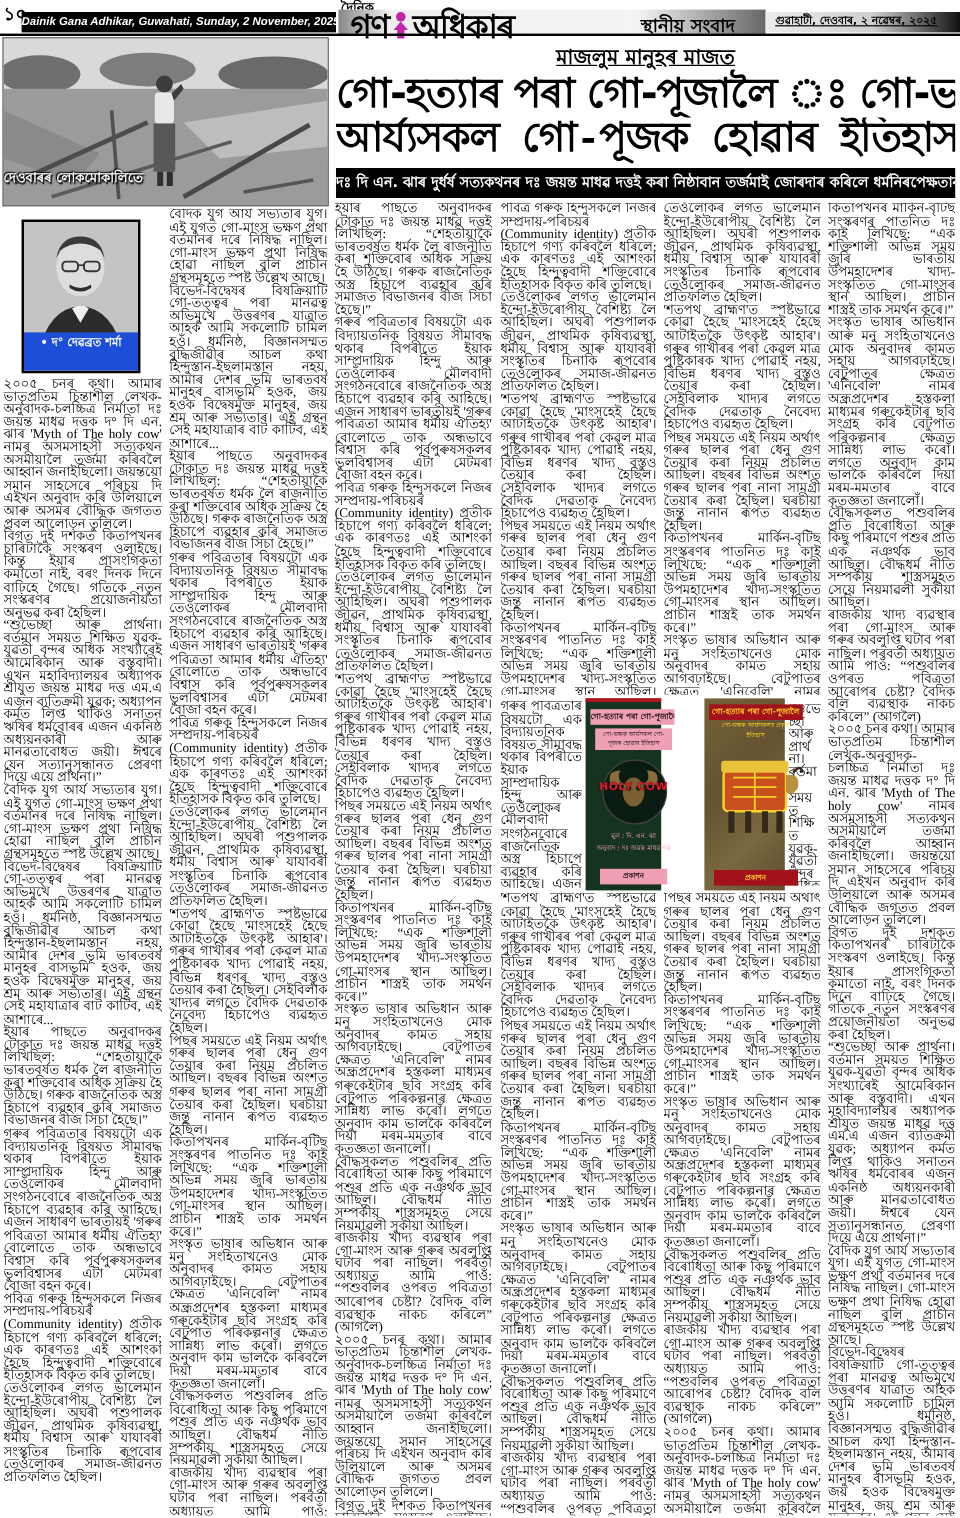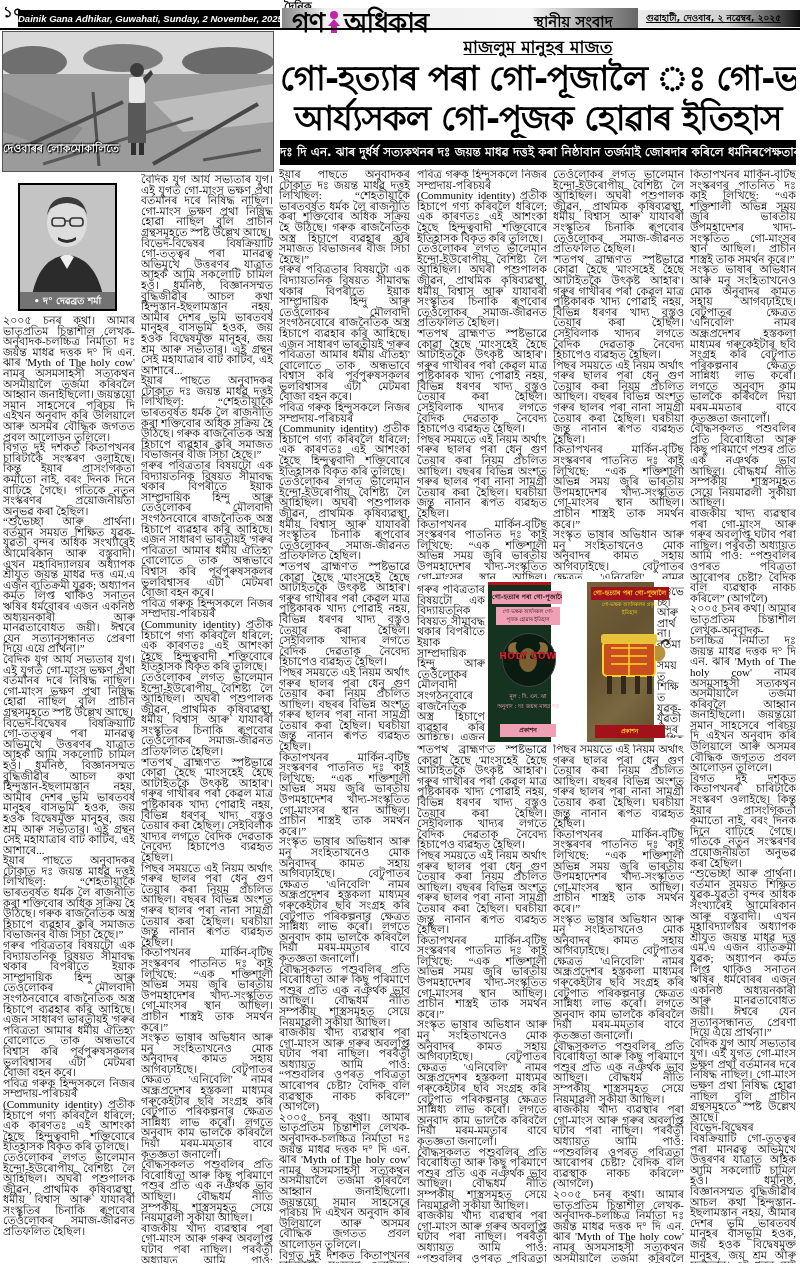--- a/index.html
+++ b/index.html
@@ -25,21 +25,21 @@
   .header-rule{left:0;top:28px;width:800px;height:2px;background:#000;}
   
   .scene{left:2px;top:31px;width:272px;height:141px;border:1px solid #555;box-sizing:border-box;
          background:linear-gradient(#e3e3e3 0%,#cfcfcf 30%,#a7a7a7 60%,#8d8d8d 100%);overflow:hidden;}
   .scene svg{display:block;}
   .scene-cap{position:absolute;left:0;right:0;bottom:12px;
              font:bold 11px "DejaVu Sans",sans-serif;color:#fff;
              text-shadow:0 0 2px #000,1px 1px 1px #000,-1px -1px 1px #000;}
   .portrait{left:18px;top:183px;width:99px;height:128px;border:2px solid #000;box-sizing:border-box;
             background:#c9c9c9;overflow:hidden;}
-  .portrait-cap{position:absolute;left:0;right:0;bottom:0;height:17px;background:#737373;color:#fff;
+  .portrait-cap{position:absolute;left:0;right:0;bottom:0;height:32px;background:#1d4ed8;color:#fff;
             font:bold 9.5px "DejaVu Sans",sans-serif;line-height:17px;text-align:center;
             white-space:nowrap;overflow:hidden;}
   
   .kicker{left:280px;top:34px;width:516px;text-align:center;
           font:bold 17px "DejaVu Sans",sans-serif;text-decoration:underline;}
   .headline{left:280px;top:56px;width:516px;text-align:center;
             font:bold 34px "DejaVu Sans",sans-serif;line-height:40px;letter-spacing:-1px;
             white-space:nowrap;overflow:hidden;}
   .byline{left:280px;top:140px;width:516px;height:25px;background:#000;color:#fff;
           font:bold 12px "DejaVu Sans",sans-serif;line-height:25px;text-align:center;
@@ -133,21 +133,21 @@
     <line x1="45" y1="36" x2="50" y2="36" stroke="#333" stroke-width="1.4"></line>
     <path d="M38 52 Q47 58 56 52 L56 55 Q47 61 38 55 Z" fill="#2e2e2e"></path>
     <path d="M12 110 Q20 72 47 70 Q74 72 83 110 Z" fill="#2b2b2b"></path>
     <path d="M40 72 L47 84 L54 72 L50 70 L44 70 Z" fill="#efefef"></path>
   </svg>
   <div class="portrait-cap">• দ° দেৱব্ৰত শৰ্মা</div>
 </div>
 
 <div class="abs kicker">মাজলুম মানুহৰ মাজত</div>
 <div class="abs headline" style="top:58px;">গো-হত্যাৰ পৰা গো-পূজালৈ ঃ গো-ভক্ষক</div>
-<div class="abs headline" style="top:98px;">আৰ্য্যসকল গো-পূজক হোৱাৰ ইতিহাস</div>
+<div class="abs headline" style="top:98px;font-family:Liberation Mono, monospace;">আৰ্য্যসকল গো-পূজক হোৱাৰ ইতিহাস</div>
 <div class="abs byline">দঃ দি এন. ঝাৰ দুৰ্ধৰ্ষ সত্যকথনৰ দঃ জয়ন্ত মাধৱ দত্তই কৰা নিষ্ঠাবান তৰ্জমাই জোৰদাৰ কৰিলে ধৰ্মনিৰপেক্ষতাৰ মহিমাকে</div>
 
 <div class="abs col" style="left:3px;top:315px;width:132px;height:948px;">২০০৫ চনৰ কথা। আমাৰ ভাতৃপ্ৰতিম চিন্তাশীল লেখক-অনুবাদক-চলচ্চিত্ৰ নিৰ্মাতা দঃ জয়ন্ত মাধৱ দত্তক দ° দি এন. ঝাৰ 'Myth of The holy cow' নামৰ অসমসাহসী সত্যকথন অসমীয়ালৈ তৰ্জমা কৰিবলৈ আহ্বান জনাইছিলো। জয়ন্তয়ো সমান সাহসেৰে পৰিচয় দি এইখন অনুবাদ কৰি উলিয়ালে আৰু অসমৰ বৌদ্ধিক জগতত প্ৰবল আলোড়ন তুলিলে।
 বিগত দুই দশকত কিতাপখনৰ চাৰিটাকৈ সংস্কৰণ ওলাইছে। কিন্তু ইয়াৰ প্ৰাসংগিকতা কমাতো নাই, বৰং দিনক দিনে বাঢ়িহে গৈছে। গতিকে নতুন সংস্কৰণৰ প্ৰয়োজনীয়তা অনুভৱ কৰা হৈছিল।
 “শুভেচ্ছা আৰু প্ৰাৰ্থনা। বৰ্তমান সময়ত শিক্ষিত যুৱক-যুৱতী বৃন্দৰ অধিক সংখ্যাৰেই আমেৰিকান আৰু বস্তুবাদী। এখন মহাবিদ্যালয়ৰ অধ্যাপক শ্ৰীযুত জয়ন্ত মাধৱ দত্ত এম.এ এজন ব্যতিক্ৰমী যুৱক; অধ্যাপন কৰ্মত লিপ্ত থাকিও সনাতন ঋষিৰ ধৰ্মবোৰৰ এজন একনিষ্ঠ অধ্যয়নকাৰী আৰু মানৱতাবোধত জয়ী। ঈশ্বৰে যেন সত্যানুসন্ধানত প্ৰেৰণা দিয়ে এয়ে প্ৰাৰ্থনা।”
 বৈদিক যুগ আৰ্য সভ্যতাৰ যুগ। এই যুগত গো-মাংস ভক্ষণ প্ৰথা বৰ্তমানৰ দৰে নিষিদ্ধ নাছিল। গো-মাংস ভক্ষণ প্ৰথা নিষিদ্ধ হোৱা নাছিল বুলি প্ৰাচীন গ্ৰন্থসমূহতে স্পষ্ট উল্লেখ আছে।
 বিভেদ-বিদ্বেষৰ বিষক্ৰিয়াটি গো-তত্ত্বৰ পৰা মানৱত্ব অভিমুখে উত্তৰণৰ যাত্ৰাত আহক আমি সকলোটি চামিল হওঁ। ধৰ্মনিষ্ঠ, বিজ্ঞানসম্মত বুদ্ধিজীৱীৰ আচল কথা হিন্দুস্তান-ইছলামস্তান নহয়, আমাৰ দেশৰ ভূমি ভাৰতবৰ্ষ মানুহৰ বাসভূমি হওক, জয় হওক বিদ্বেষমুক্ত মানুহৰ, জয় শ্ৰম আৰু সভ্যতাৰ। এই গ্ৰন্থন সেই মহাযাত্ৰাৰ বাট কাটিব, এই আশাৰে...
 ইয়াৰ পাছতে অনুবাদকৰ টোকাত দঃ জয়ন্ত মাধৱ দত্তই লিখিছিল: “শেহতীয়াকৈ ভাৰতবৰ্ষত ধৰ্মক লৈ ৰাজনীতি কৰা শক্তিবোৰ অধিক সক্ৰিয় হৈ উঠিছে। গৰুক ৰাজনৈতিক অস্ত্ৰ হিচাপে ব্যৱহাৰ কৰি সমাজত বিভাজনৰ বীজ সিঁচা হৈছে।”
 গৰুৰ পবিত্ৰতাৰ বিষয়টো এক বিদ্যায়তনিক বিষয়ত সীমাবদ্ধ থকাৰ বিপৰীতে ইয়াক সাম্প্ৰদায়িক হিন্দু আৰু তেওঁলোকৰ মৌলবাদী সংগঠনবোৰে ৰাজনৈতিক অস্ত্ৰ হিচাপে ব্যৱহাৰ কৰি আহিছে। এজন সাধাৰণ ভাৰতীয়ই 'গৰুৰ পবিত্ৰতা আমাৰ ধৰ্মীয় ঐতিহ্য' বোলোতে তাক অন্ধভাবে বিশ্বাস কৰি পূৰ্বপুৰুষসকলৰ ভুলবিশ্বাসৰ এটা মেটমৰা বোজা বহন কৰে।
 পবিত্ৰ গৰুক হিন্দুসকলে নিজৰ সম্প্ৰদায়-পৰিচয়ৰ (Community identity) প্ৰতীক হিচাপে গণ্য কৰিবলৈ ধৰিলে; এক কাৰণতঃ এই আশংকা হৈছে হিন্দুত্ববাদী শক্তিবোৰে ইতিহাসক বিকৃত কৰি তুলিছে।

